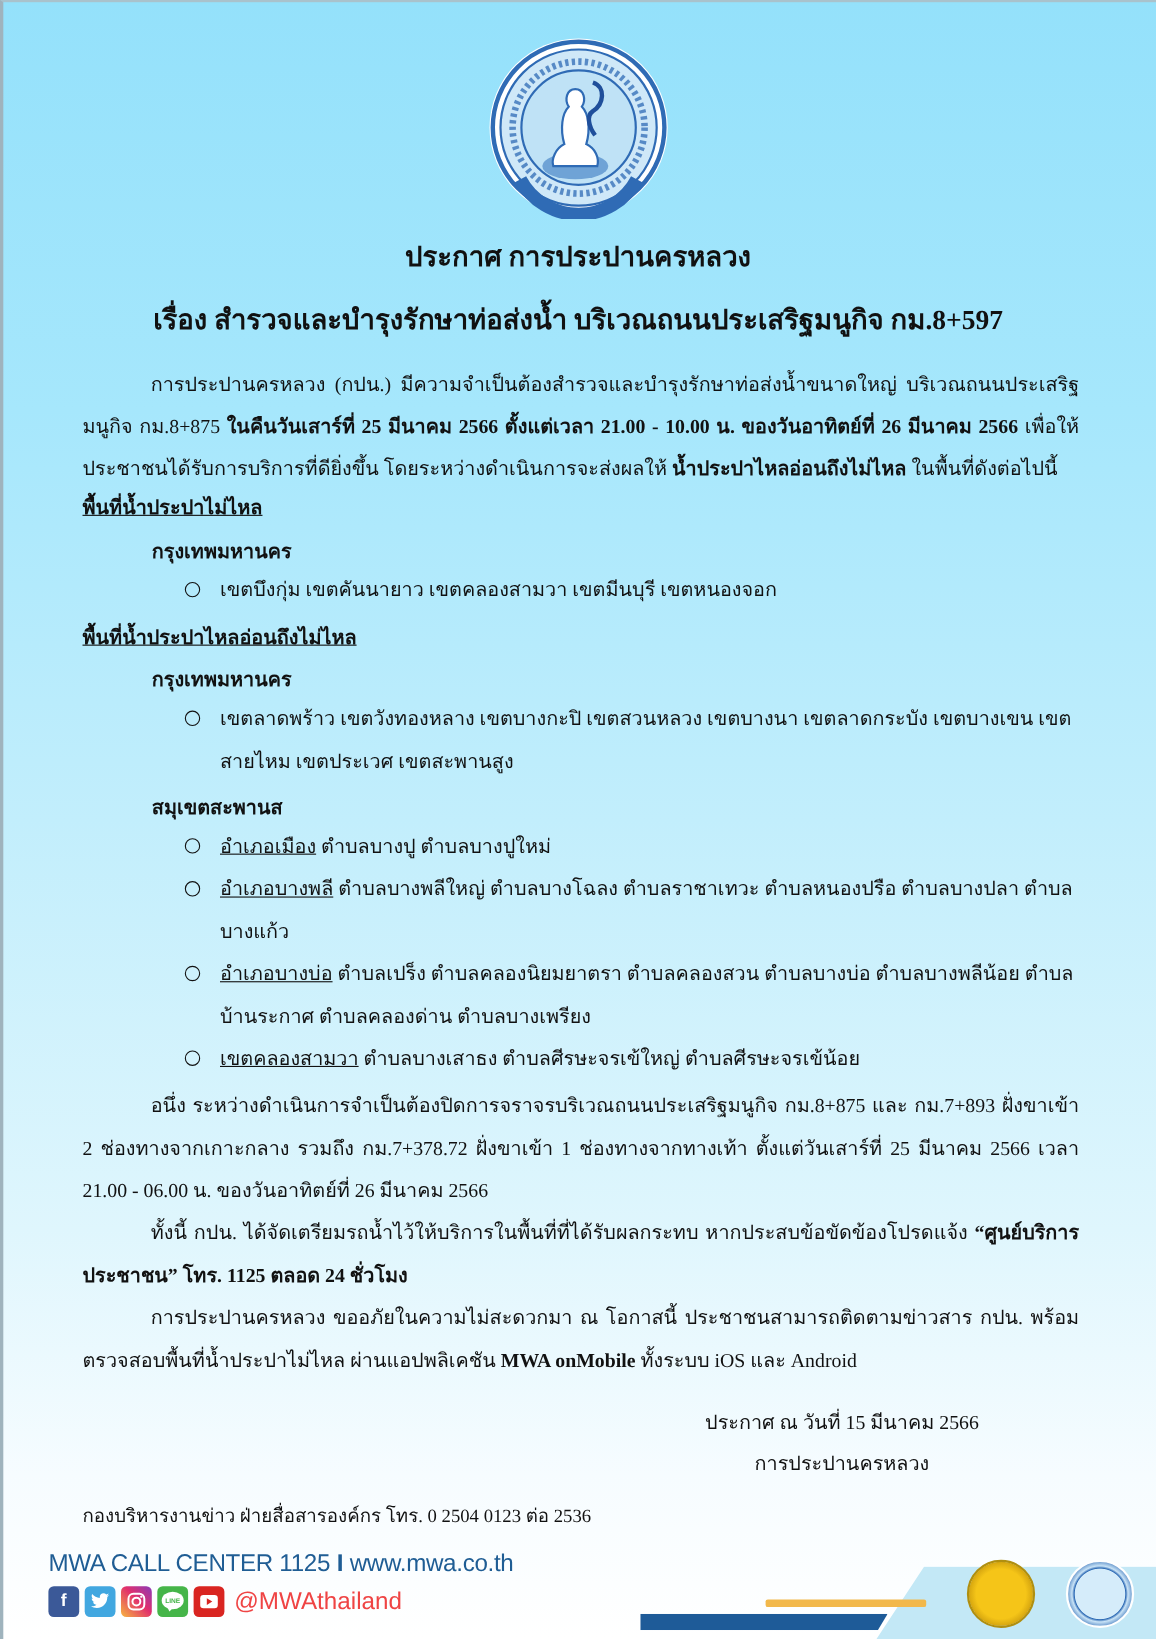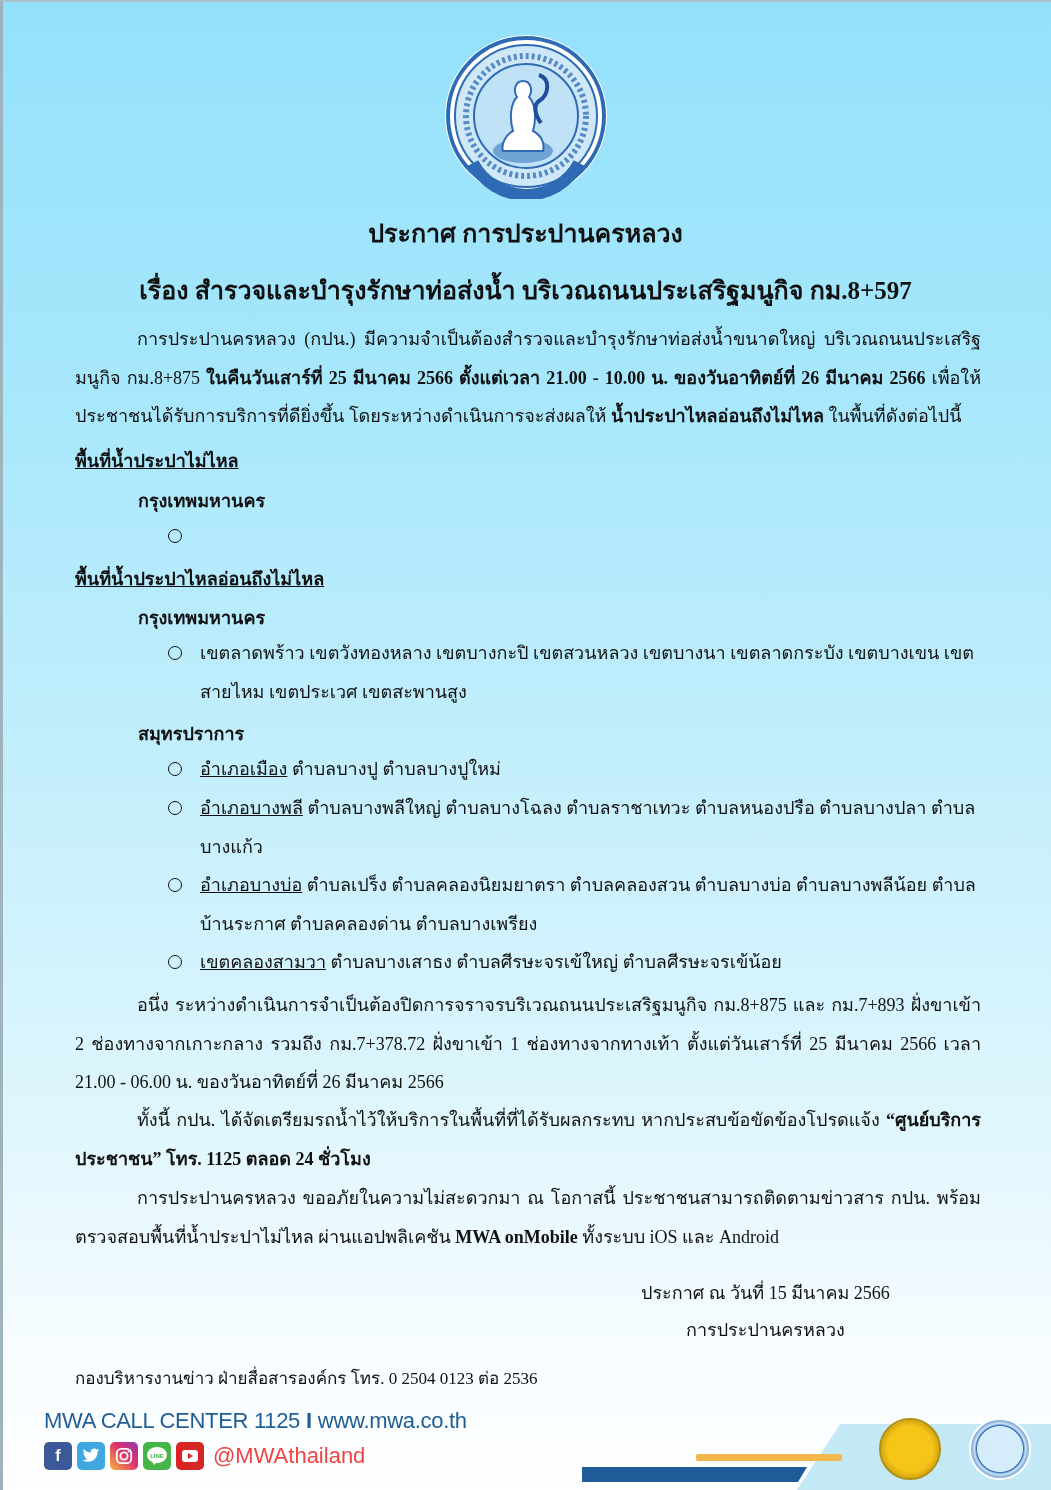--- a/index.html
+++ b/index.html
@@ -113,38 +113,39 @@
   <circle cx="83" cy="83" r="52" fill="#bfe2f6" stroke="#2f6bb5" stroke-width="2"></circle>
   <ellipse cx="80" cy="118" rx="30" ry="12" fill="#6fa3d6"></ellipse>
   <path d="M80 48 c-8 0 -10 10 -6 16 c-6 6 -8 20 -4 34 c-8 4 -12 14 -10 20 l40 0 c2 -8 -2 -16 -10 -20 c4 -14 2 -28 -4 -34 c4 -6 2 -16 -6 -16z" fill="#ffffff" stroke="#2f6bb5" stroke-width="2"></path>
   <path d="M96 42 c12 4 10 20 0 26 c-6 4 -4 14 2 22" fill="none" stroke="#1f4f9b" stroke-width="4"></path>
   <path d="M30 130 a60 60 0 0 0 106 0" fill="none" stroke="#2f6bb5" stroke-width="12"></path>
 </svg>
 
 <div class="title t1">ประกาศ การประปานครหลวง</div>
 <div class="title t2">เรื่อง สำรวจและบำรุงรักษาท่อส่งน้ำ บริเวณถนนประเสริฐมนูกิจ กม.8+597</div>
 
-<div class="para last-left" style="top:320px;">
+<div class="para last-left" style="top:330px;">
   <span class="indent"></span><span>การประปานครหลวง (กปน.) มีความจำเป็นต้องสำรวจและบำรุงรักษาท่อส่งน้ำขนาดใหญ่ บริเวณถนนประเสริฐมนูกิจ กม.8+875 </span><b>ในคืนวันเสาร์ที่ 25 มีนาคม 2566 ตั้งแต่เวลา 21.00 - 10.00 น. ของวันอาทิตย์ที่ 26 มีนาคม 2566</b><span> เพื่อให้ประชาชนได้รับการบริการที่ดียิ่งขึ้น โดยระหว่างดำเนินการจะส่งผลให้ </span><b>น้ำประปาไหลอ่อนถึงไม่ไหล</b><span> ในพื้นที่ดังต่อไปนี้</span>
 </div>
 
 <div class="heading-u" style="top:446px;">พื้นที่น้ำประปาไม่ไหล</div>
 <div class="sub-heading" style="top:486px;">กรุงเทพมหานคร</div>
 <div class="bullet" style="top:517px;">
   <span class="dot"></span>
+  <span>เขตบึงกุ่ม เขตคันนายาว เขตคลองสามวา เขตมีนบุรี เขตหนองจอก</span>
 </div>
 
 <div class="heading-u" style="top:564px;">พื้นที่น้ำประปาไหลอ่อนถึงไม่ไหล</div>
 <div class="sub-heading" style="top:603px;">กรุงเทพมหานคร</div>
 <div class="bullet" style="top:634px;">
   <span class="dot"></span>
   <span>เขตลาดพร้าว เขตวังทองหลาง เขตบางกะปิ เขตสวนหลวง เขตบางนา เขตลาดกระบัง เขตบางเขน เขตสายไหม เขตประเวศ เขตสะพานสูง</span>
 </div>
 
-<div class="sub-heading" style="top:719px;">สมุทรปราการ</div>
+<div class="sub-heading" style="top:719px;">สมุเขตสะพานส</div>
 <div class="bullet" style="top:750px;">
   <span class="dot"></span>
   <u>อำเภอเมือง</u><span> ตำบลบางปู ตำบลบางปูใหม่</span>
 </div>
 <div class="bullet" style="top:789px;">
   <span class="dot"></span>
   <u>อำเภอบางพลี</u><span> ตำบลบางพลีใหญ่ ตำบลบางโฉลง ตำบลราชาเทวะ ตำบลหนองปรือ ตำบลบางปลา ตำบลบางแก้ว</span>
 </div>
 <div class="bullet" style="top:866px;">
   <span class="dot"></span>

